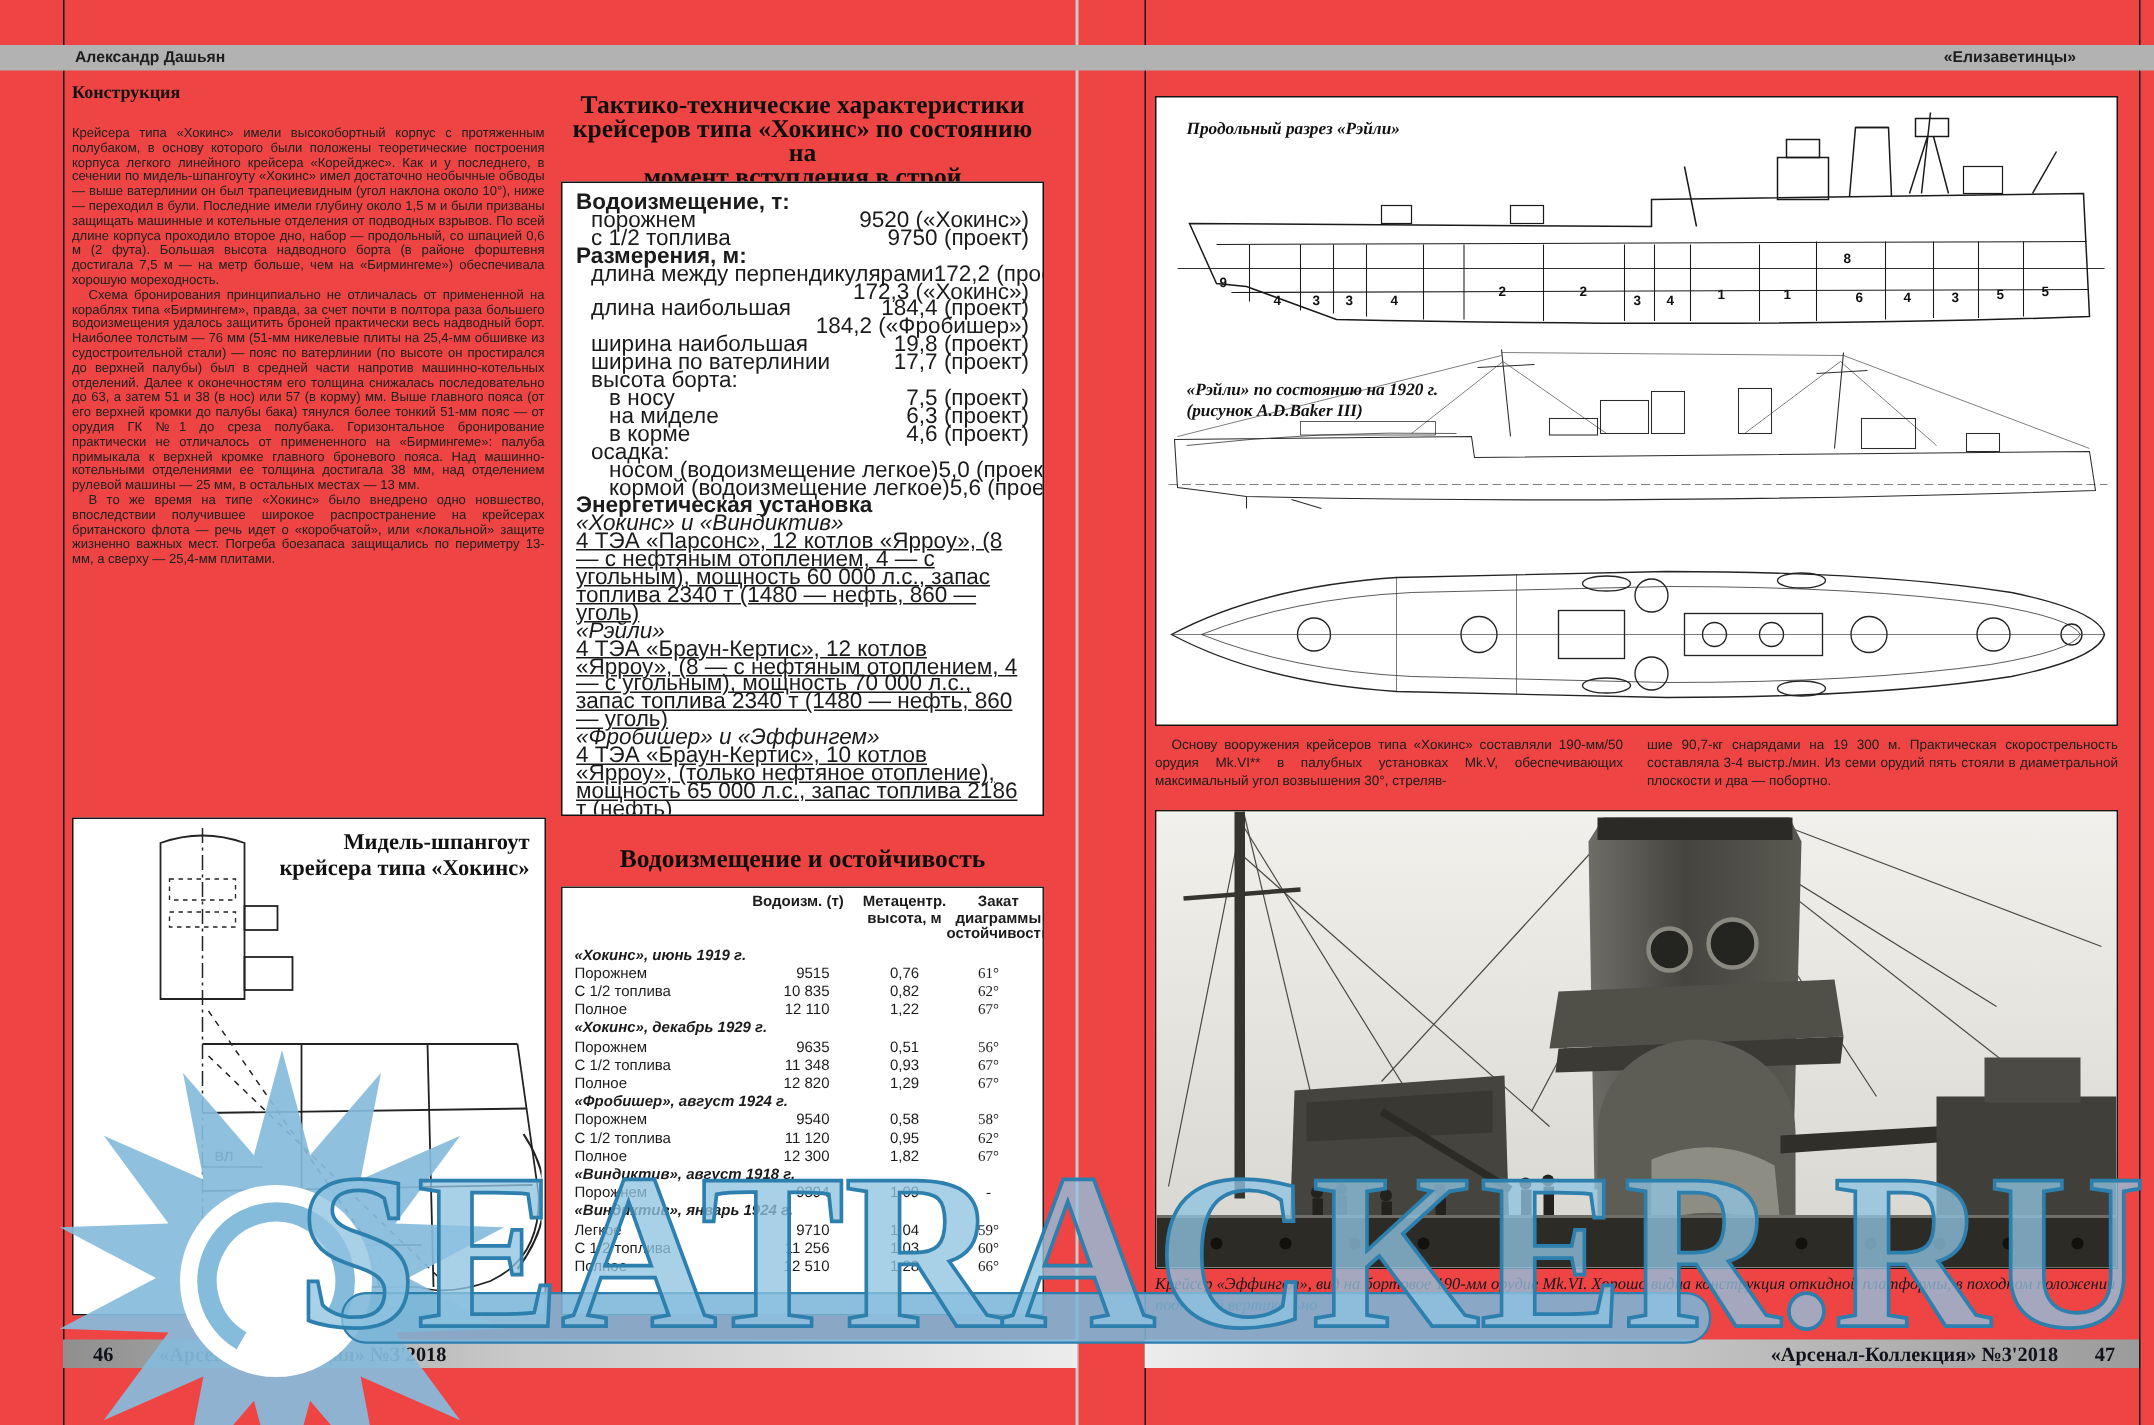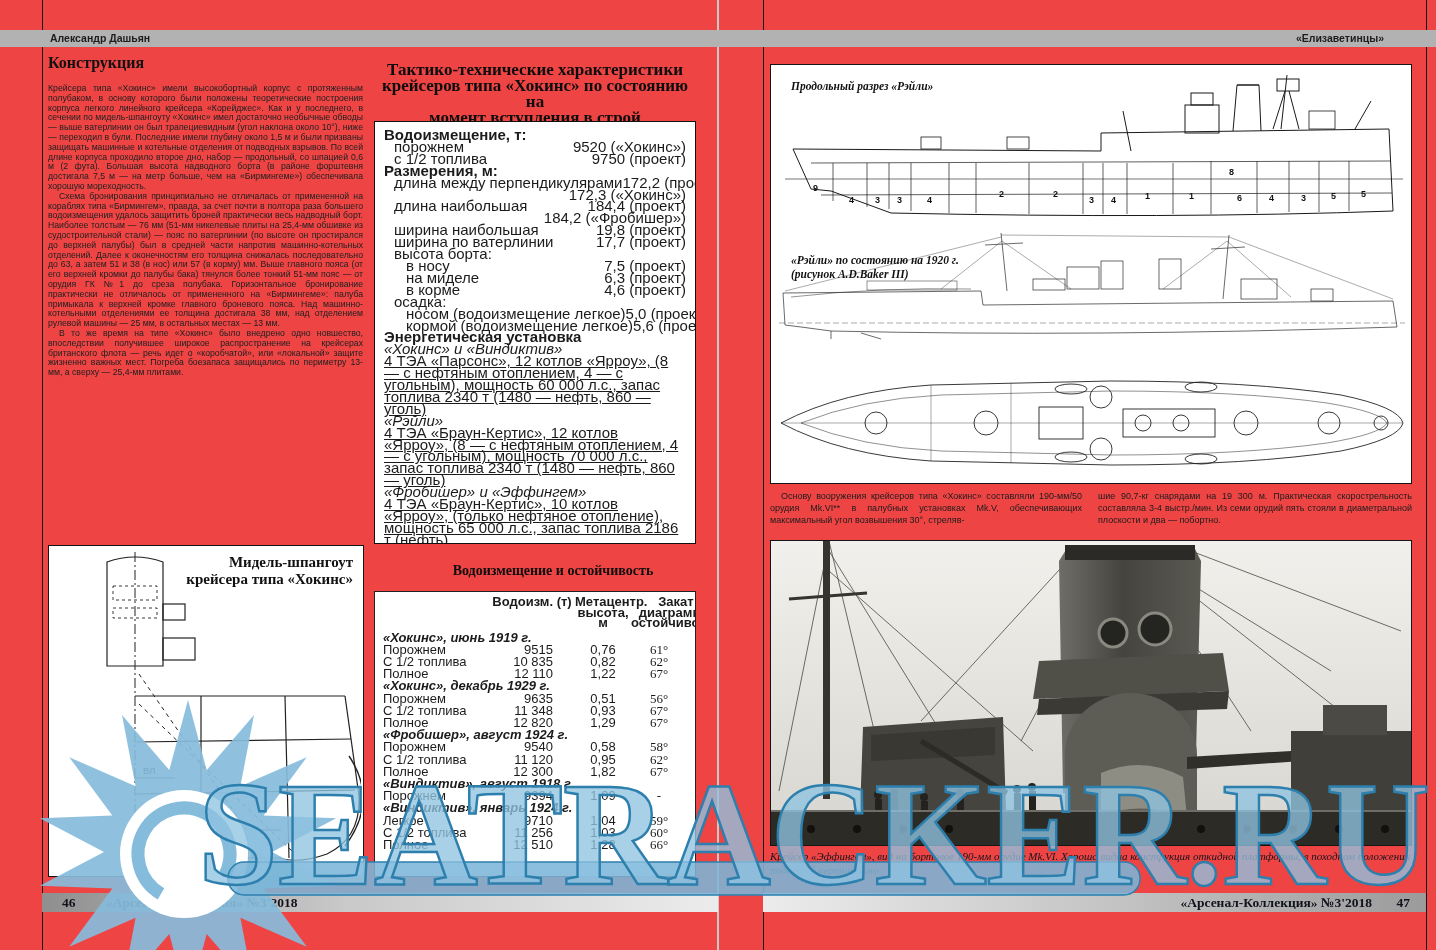--- a/index.html
+++ b/index.html
@@ -11,43 +11,43 @@
   
   .hbar{position:absolute;left:0;top:30px;width:1436px;height:17px;background:#b2b2b2;}
   .hbar-text{position:absolute;top:0;height:17px;line-height:17px;font-size:10.5px;font-weight:bold;color:#1d1d1d;}
   .fbar{position:absolute;top:893px;height:19px;}
   .fbar.left{left:42px;width:676px;background:linear-gradient(to right,#8f8f8f,#c9c9c9 45%,#ececec);}
   .fbar.right{left:763px;width:663px;background:linear-gradient(to right,#ececec,#c2c2c2 55%,#9b9b9b);}
   .ftext{position:absolute;top:0;height:19px;line-height:19px;font-family:"Liberation Serif",serif;
          font-weight:bold;font-size:13.5px;color:#10131c;}
   
   .section-title{position:absolute;left:48px;top:54px;font-family:"Liberation Serif",serif;
-                 font-weight:bold;font-size:16px;color:#111;}
+                 font-weight:bold;font-size:12px;color:#111;}
   .bodytext{position:absolute;font-size:8.7px;line-height:9.8px;text-align:justify;color:#202020;}
   .bodytext p{margin:0;}
   .bodytext p + p{text-indent:11px;}
   .box{position:absolute;border:1.4px solid #151515;box-sizing:border-box;background:#fff;}
   .midship-caption{position:absolute;right:10px;top:8px;text-align:right;white-space:pre-line;
                    font-family:"Liberation Serif",serif;font-weight:bold;font-size:15px;color:#111;}
   
   .ttx-title{position:absolute;left:374px;top:62px;width:322px;text-align:center;white-space:pre-line;
              font-family:"Liberation Serif",serif;font-weight:bold;font-size:17px;line-height:16px;color:#0d0d0d;}
   .ttx-box{position:absolute;left:374px;top:121px;width:322px;height:423px;border:1.6px solid #111;
            box-sizing:border-box;padding:7px 9px 0 9px;font-size:15px;overflow:hidden;background:#fff;}
   .ttx-row{display:flex;justify-content:space-between;line-height:11.9px;}
   .ttx-row .lab{white-space:nowrap;}
   .ttx-row .val{text-align:center;white-space:nowrap;}
   .ttx-row .b,.stab-group,.stab-head span{font-weight:bold;}
   .ttx-row .i{font-style:italic;}
   .ind1{padding-left:10px;} .ind2{padding-left:22px;}
   .ttx-block{line-height:11.9px;text-decoration:underline;}
-  .stab-title{position:absolute;left:392px;top:563px;width:322px;text-align:center;
-              font-family:"Liberation Serif",serif;font-weight:bold;font-size:14px;color:#0d0d0d;}
+  .stab-title{position:absolute;left:374px;top:563px;width:322px;text-align:center;
+              font-family:"Liberation Serif",serif;font-weight:bold;font-size:17px;color:#0d0d0d;}
   .stab-box{position:absolute;left:374px;top:591px;width:322px;height:286px;border:1.3px solid #222;
-            box-sizing:border-box;padding:5px 8px 0 8px;font-size:13px;overflow:hidden;background:#fff;}
+            box-sizing:border-box;padding:5px 8px 0 8px;font-size:10px;overflow:hidden;background:#fff;}
   .stab-head{display:grid;grid-template-columns:106px 86px 56px 1fr;margin-bottom:3px;}
   .stab-head span{white-space:pre-line;text-align:center;line-height:10.5px;}
   .stab-group{font-style:italic;line-height:12.2px;font-family:"Liberation Sans",sans-serif;}
   .stab-row{display:grid;grid-template-columns:106px 86px 56px 1fr;line-height:12.2px;}
   .stab-row .c0{text-align:left;} .stab-row .c1{text-align:right;padding-right:22px;}
   .stab-row .c2{text-align:center;} .stab-row .c3{text-align:center;font-family:Liberation Serif, serif;}
   
   .draw-label{position:absolute;font-family:"Liberation Serif",serif;font-style:italic;font-weight:bold;
               font-size:11.5px;line-height:14px;white-space:pre-line;color:#111;}
   .rp-col{position:absolute;top:490px;font-size:9px;line-height:12.2px;text-align:justify;color:#1c1c1c;}

